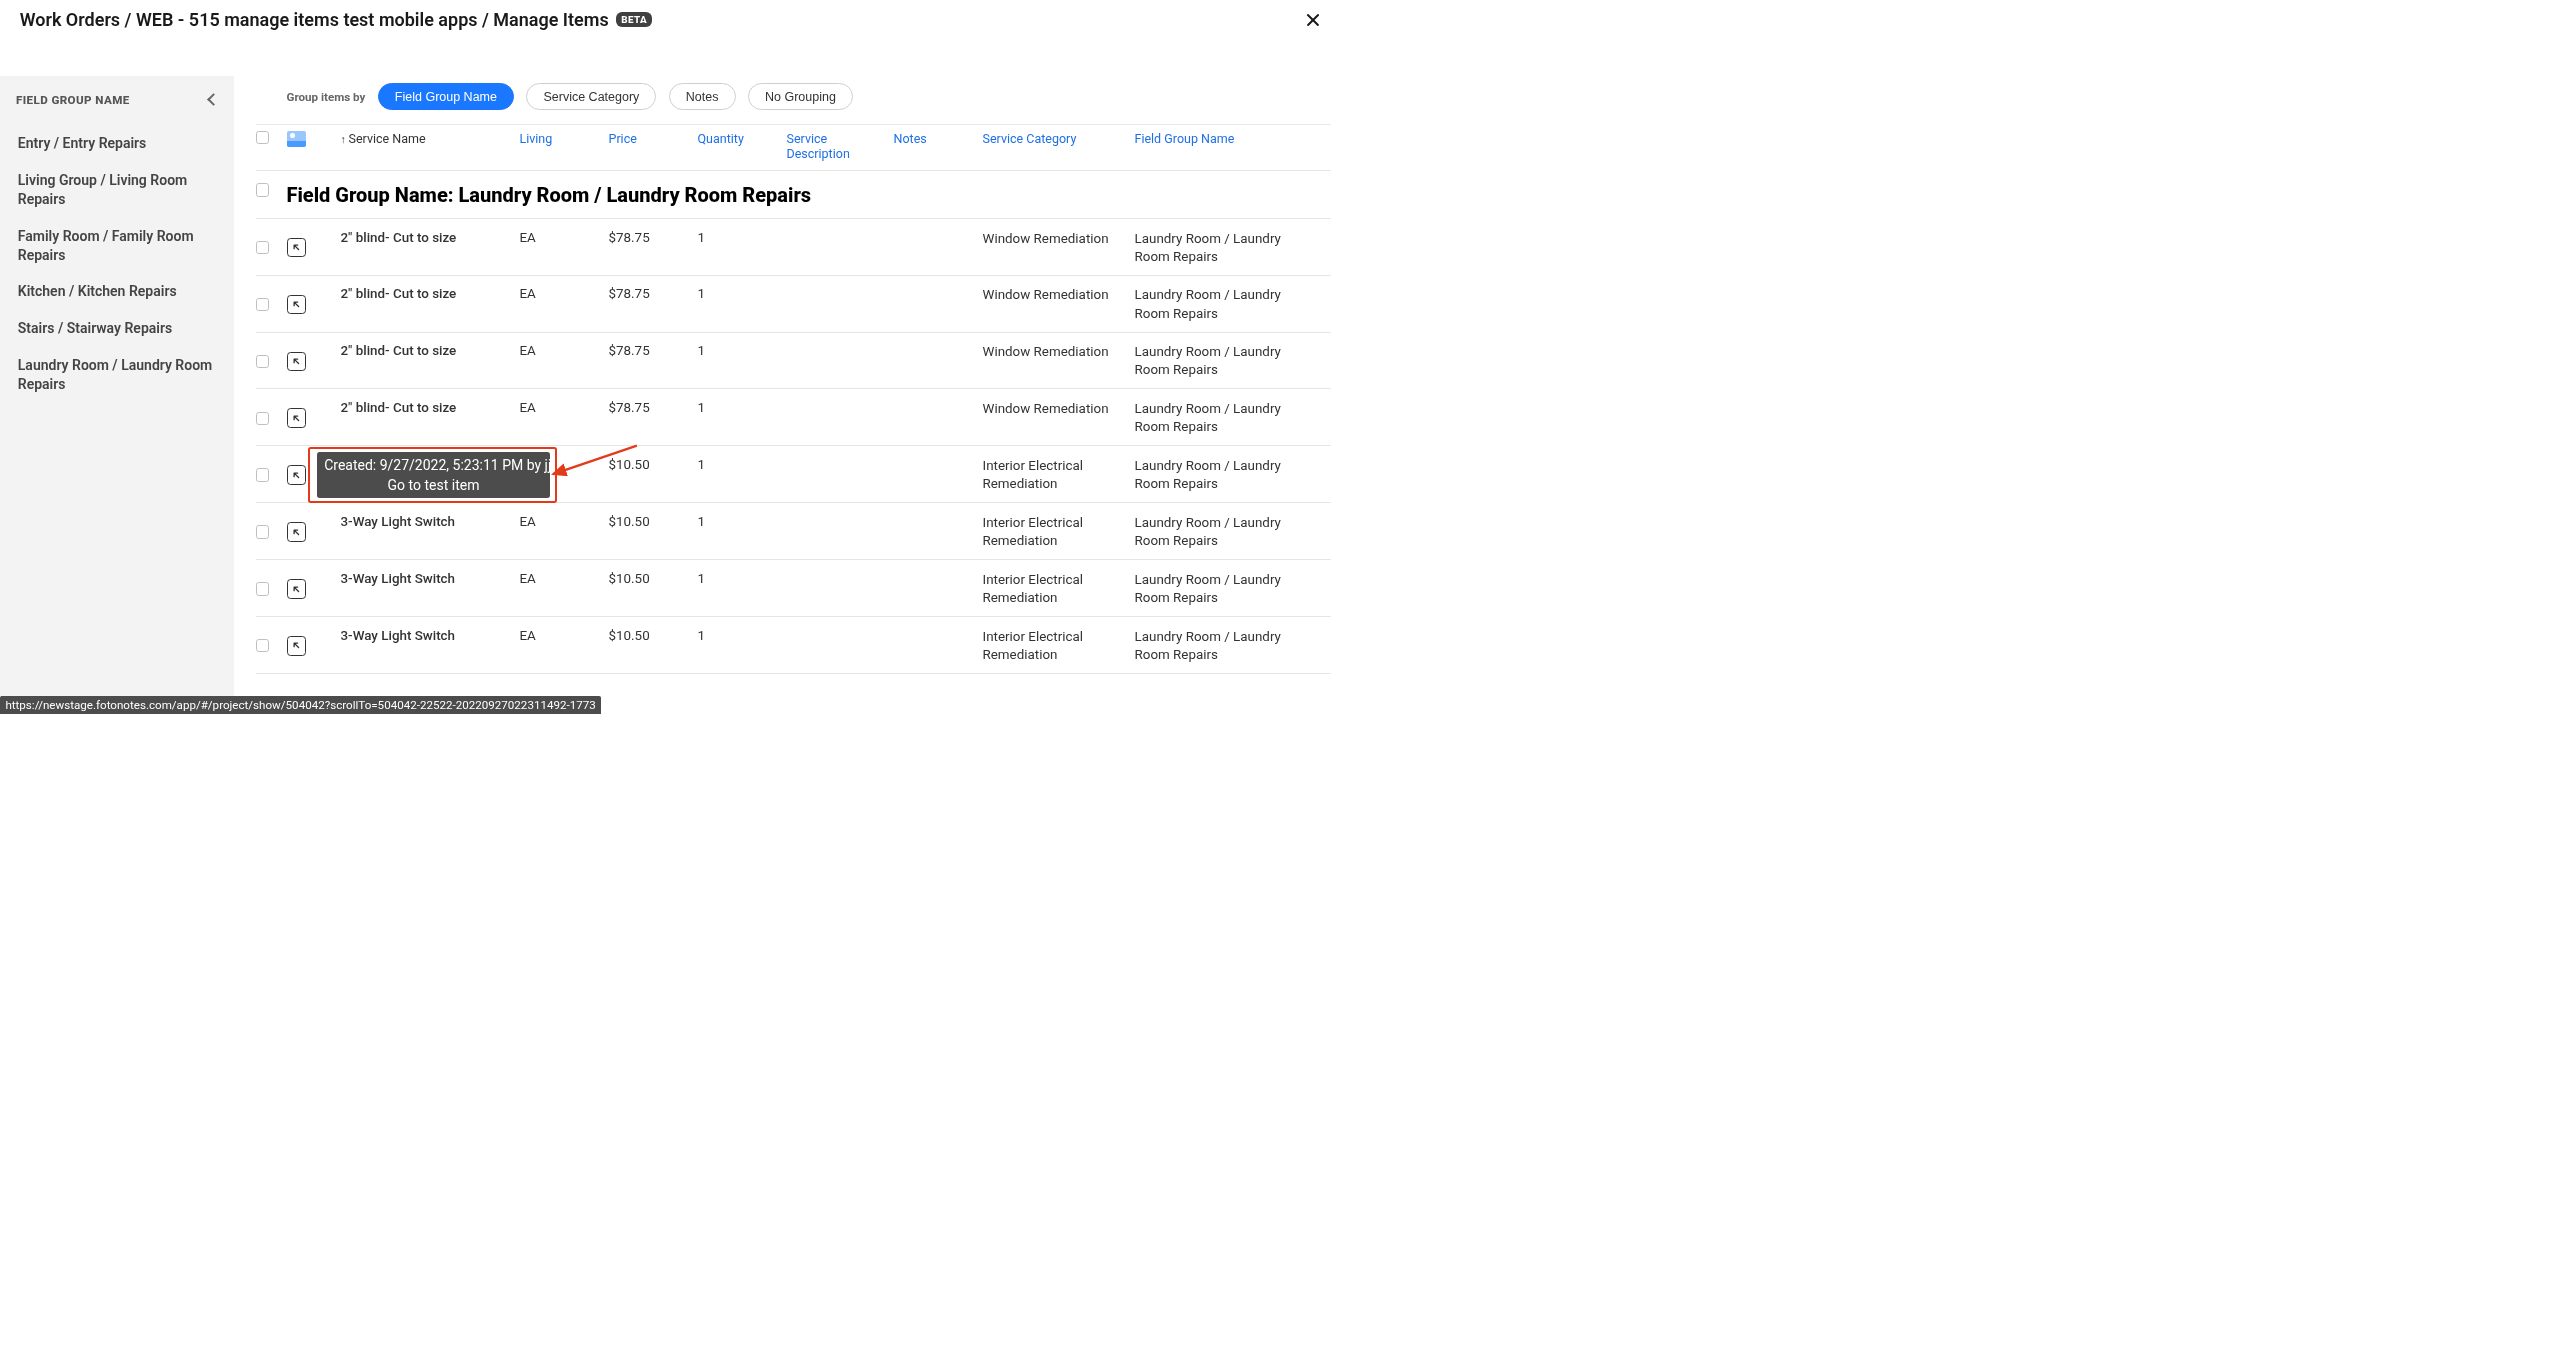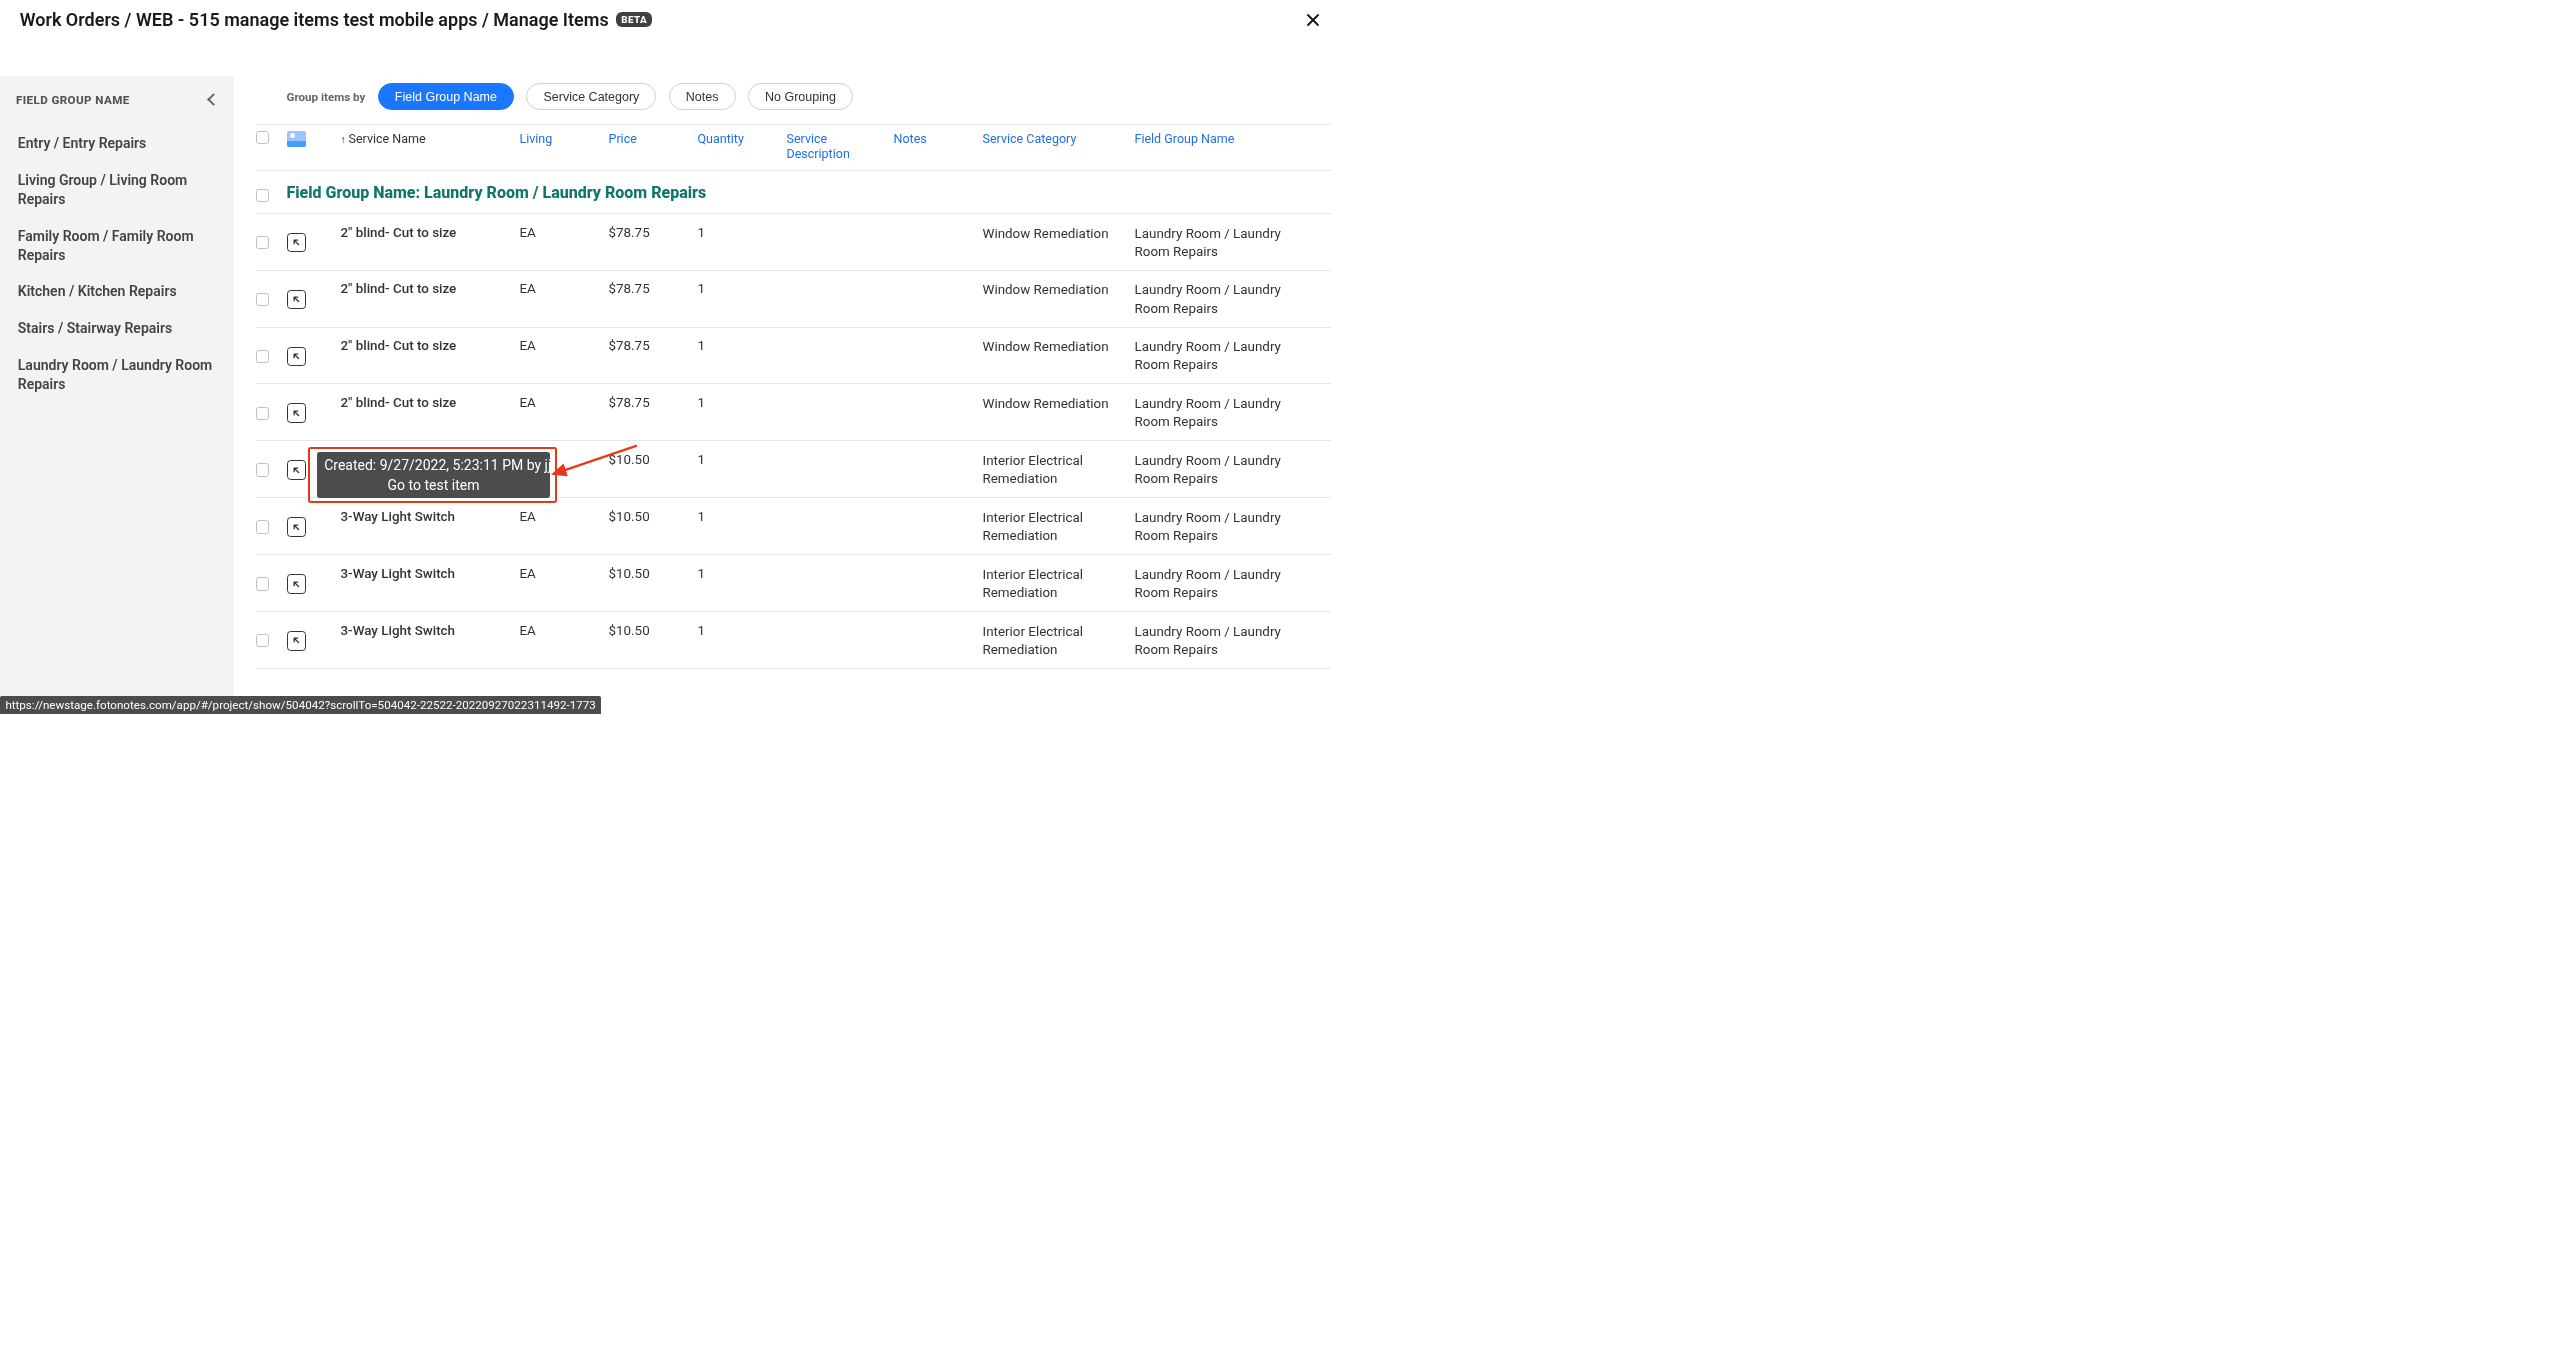--- a/index.html
+++ b/index.html
@@ -44,21 +44,21 @@
 .col-img  { width: 54px; display:flex; align-items:center; }
 .col-name { flex: 0 0 179px; }
 .col-units{ flex: 0 0 89px; }
 .col-price{ flex: 0 0 89px; }
 .col-qty  { flex: 0 0 89px; }
 .col-desc { flex: 0 0 107px; }
 .col-notes{ flex: 0 0 89px; }
 .col-cat  { flex: 0 0 152px; }
 .col-fgn  { flex: 0 0 157px; }
 
-.group-row { display: flex; align-items: flex-end; padding: 12.5px 0 10.7px; border-bottom: 0.9px solid #e6e6e6; font-size: 16px; font-weight: 800; color: #0f766e; }
+.group-row { display: flex; align-items: flex-start; padding: 12.5px 0 10.7px; border-bottom: 0.9px solid #e6e6e6; font-size: 20px; font-weight: 800; color: #000000; }
 .group-row .gcb { width: 31px; display:flex; justify-content:flex-start; }
 
 .data-row { display: flex; padding: 10.7px 0 9px; border-bottom: 0.9px solid #e6e6e6; font-size: 13.4px; color: #333; position: relative; }
 .data-row .col-name { font-weight: 500; }
 .data-row .col-cat, .data-row .col-fgn { line-height: 1.35; }
 
 .cb { width: 13.4px; height: 13.4px; border: 1.8px solid #bfbfbf; border-radius: 2.7px; display: inline-block; }
 
 .link-icon-box { width: 19.7px; height: 19.7px; border: 1.8px solid #333; border-radius: 3.6px; display: flex; align-items: center; justify-content: center; cursor: pointer; }
 .link-icon-box svg { width: 10.7px; height: 10.7px; }

